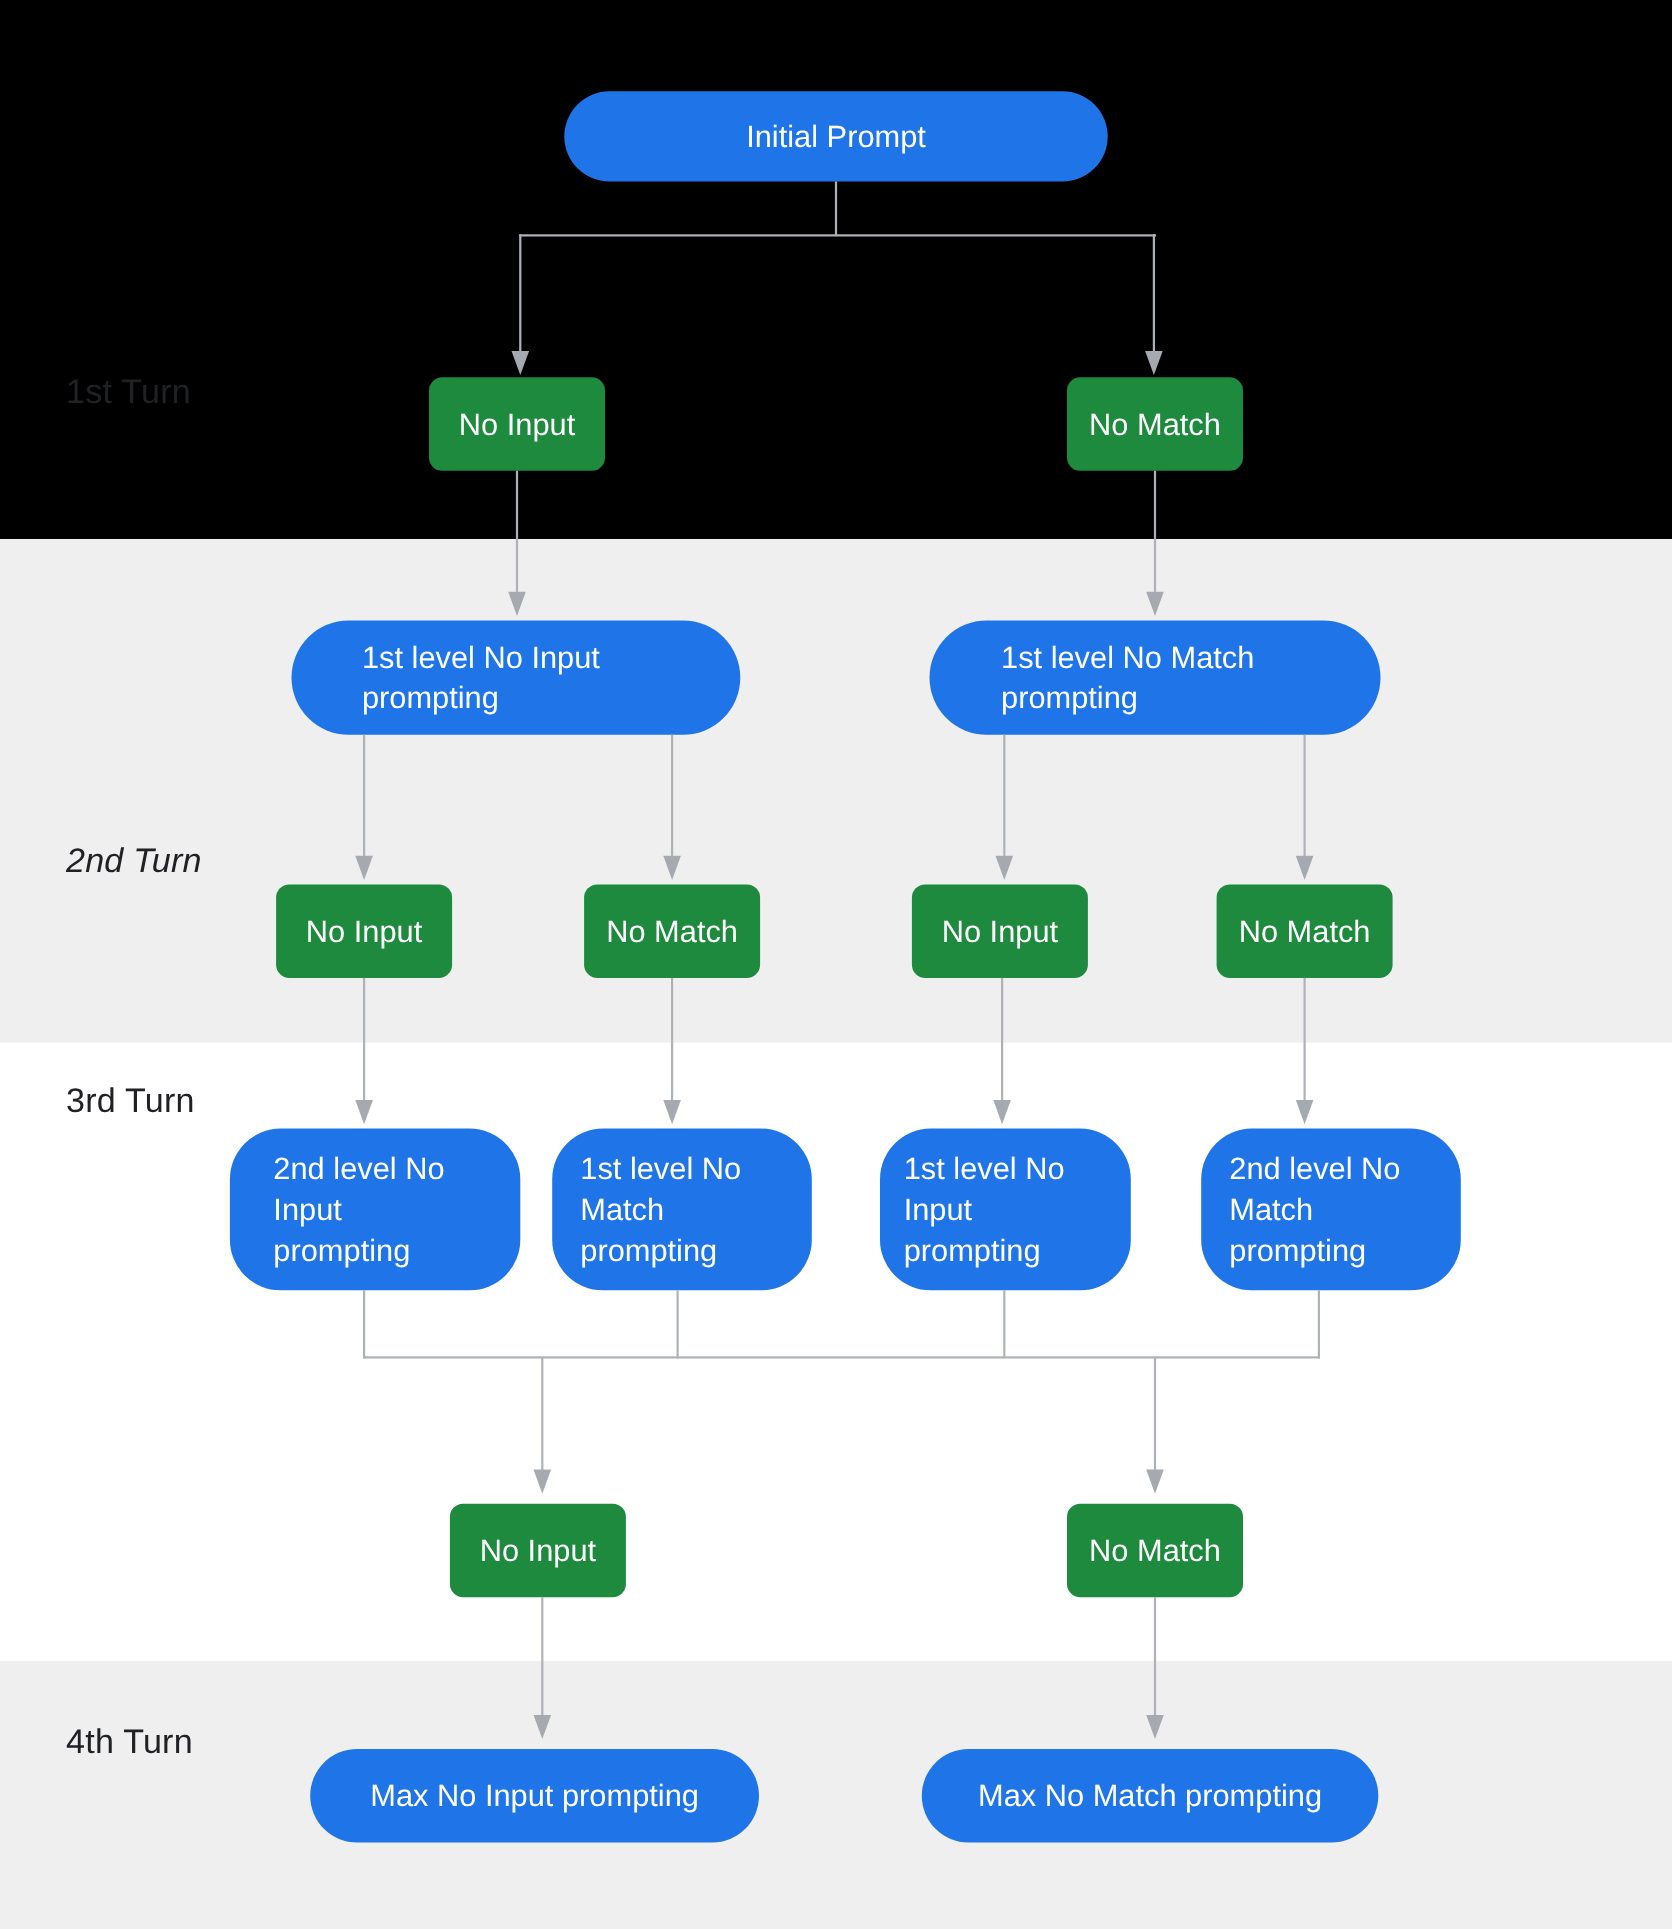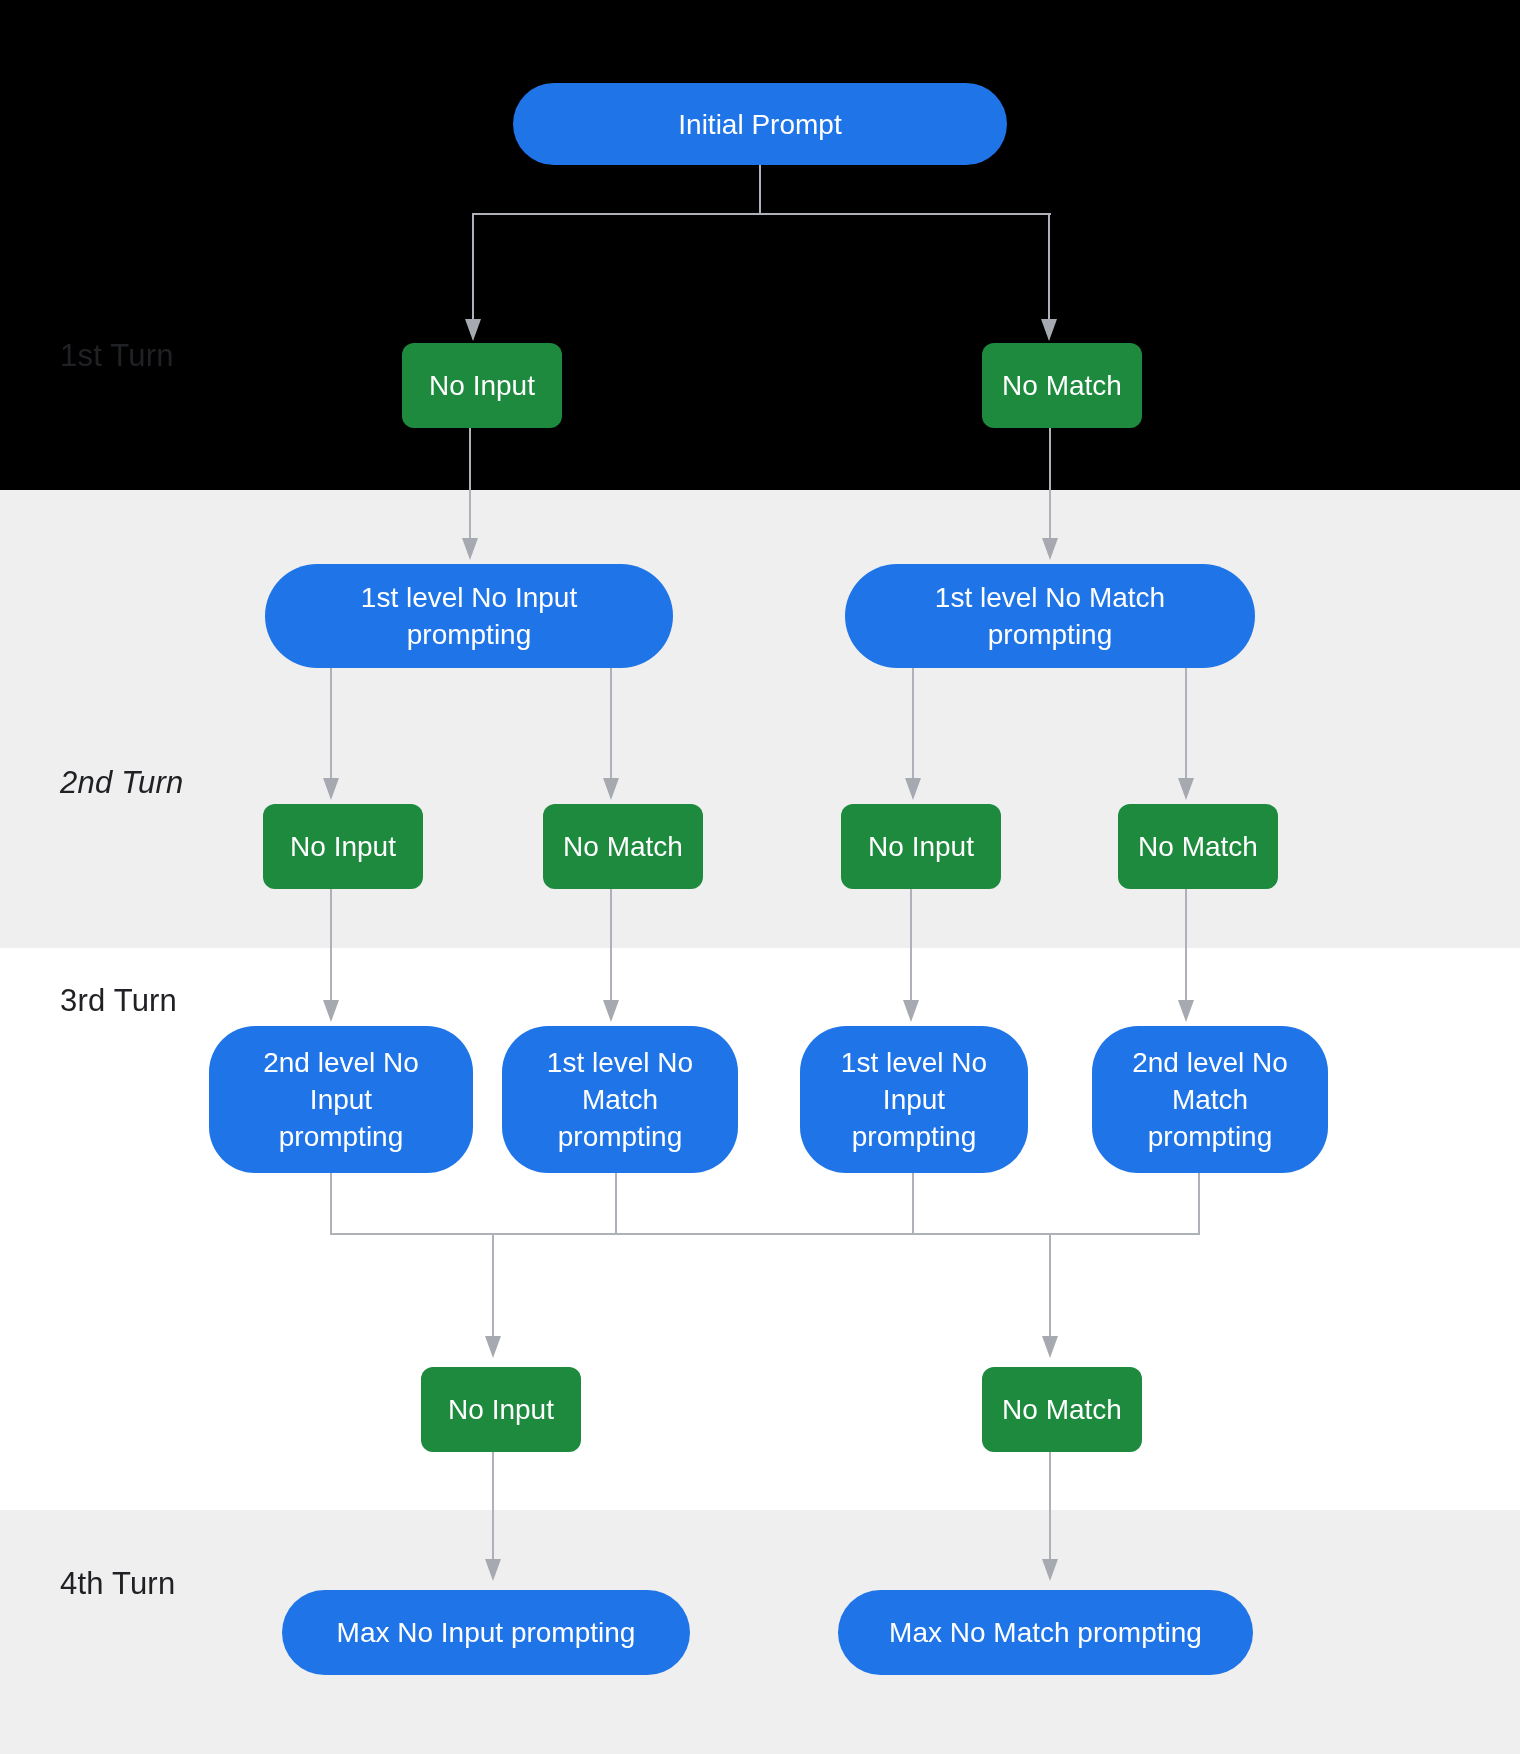--- a/index.html
+++ b/index.html
@@ -17,24 +17,24 @@
     position:absolute;left:60px;color:#202124;font-size:31px;line-height:36px;
     font-weight:400;letter-spacing:0.2px;white-space:nowrap;
   }
   #turn-label-1{top:338px;}
   #turn-label-2{top:765px;font-style:italic;}
   #turn-label-3{top:983px;}
   #turn-label-4{top:1566px;}
 
   .node{
     position:absolute;display:flex;align-items:center;justify-content:center;
-    color:#ffffff;font-size:28px;font-weight:500;text-align:center;line-height:37px;
+    color:#ffffff;font-size:28px;font-weight:500;line-height:37px;
   }
   .node.blue{background:#1f75e8;}
-  .node.green{background:#1d8a3d;border-radius:12px;white-space:nowrap;margin-left:12px;}
+  .node.green{background:#1d8a3d;border-radius:12px;white-space:nowrap;}
   .node .txt{display:block;}
   .pill2 .txt{max-width:280px;}
   .box3 .txt{max-width:185px;}
 
   #n-initial{left:513px;top:83px;width:494px;height:82px;border-radius:41px;}
   #n-t1-ni{left:390px;top:343px;width:160px;height:85px;}
   #n-t1-nm{left:970px;top:343px;width:160px;height:85px;}
   #n-l1-ni{left:265px;top:564px;width:408px;height:104px;border-radius:52px;}
   #n-l1-nm{left:845px;top:564px;width:410px;height:104px;border-radius:52px;}
   #n-t2-ni-l{left:251px;top:804px;width:160px;height:85px;}

